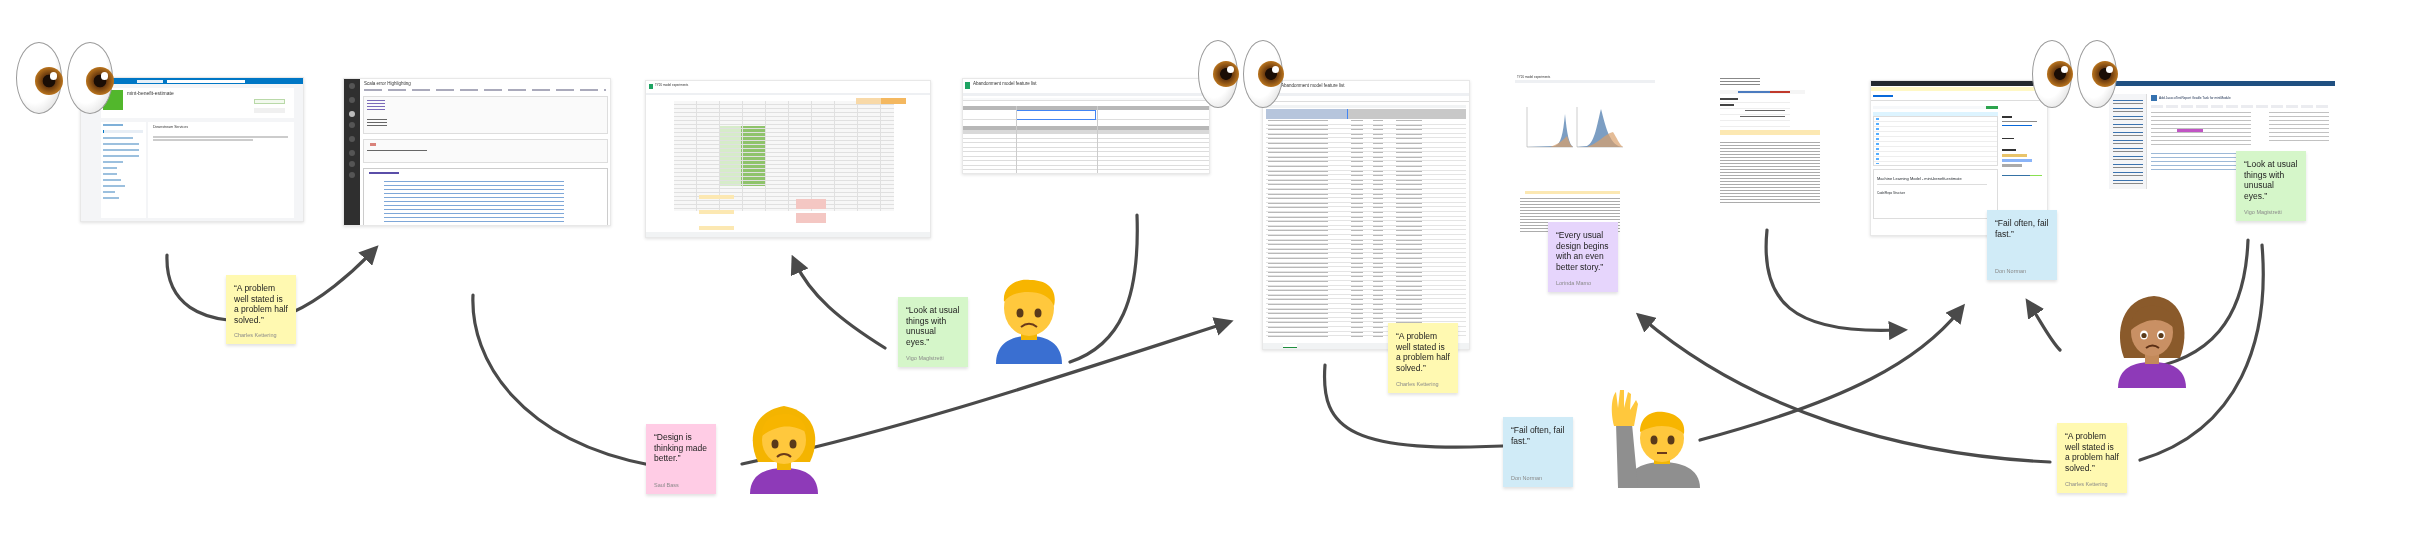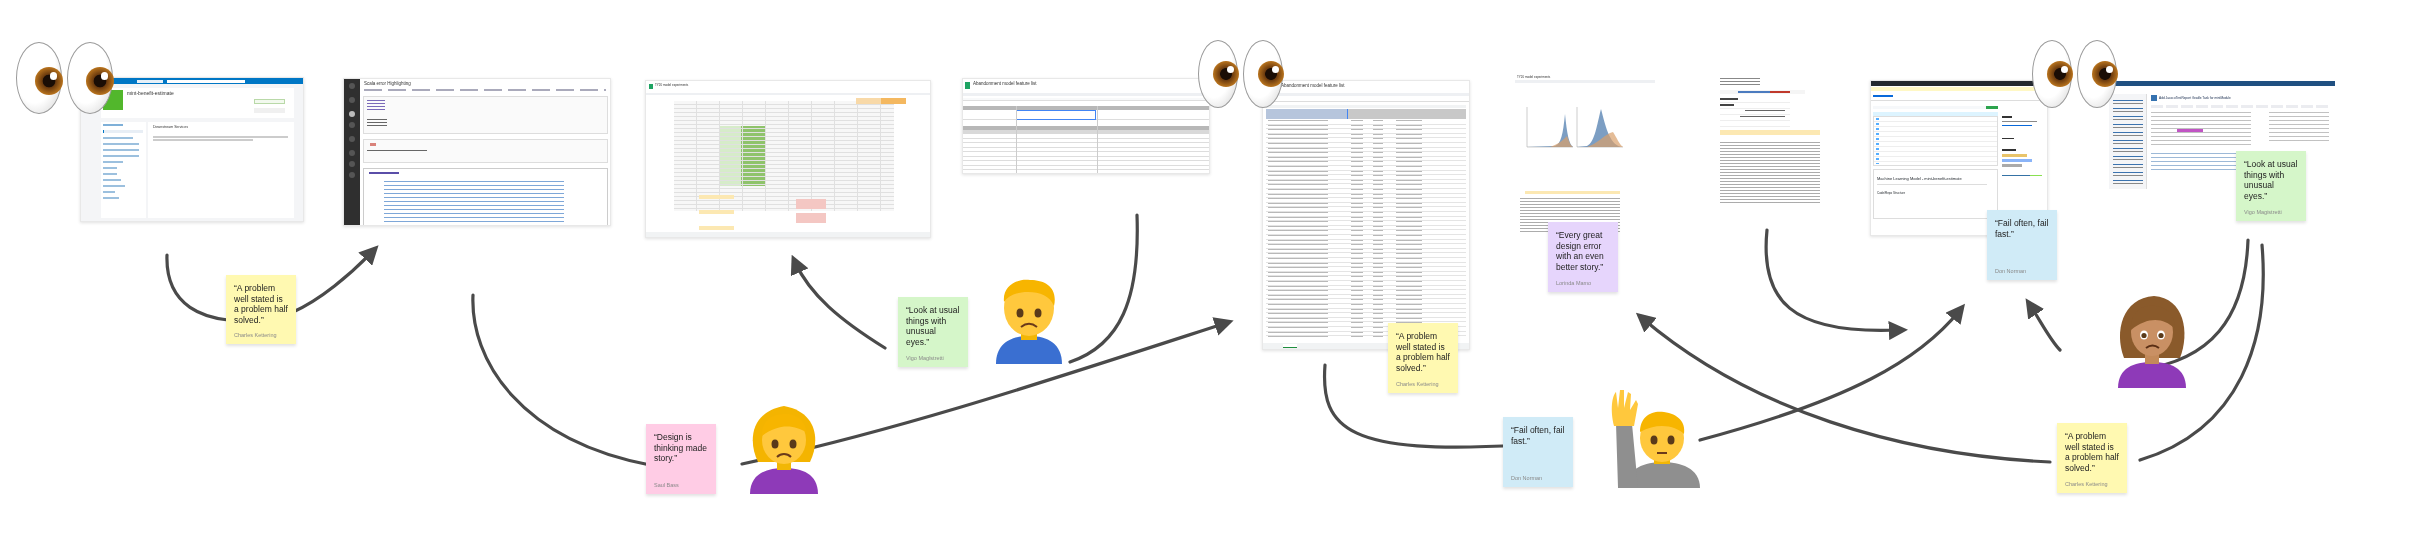--- a/index.html
+++ b/index.html
@@ -226,33 +226,33 @@
     <div style="position:absolute;left:68px;top:50px;width:26px;height:3px;background:#c155c4;"></div>
     <div style="position:absolute;left:160px;top:33px;width:60px;height:30px;background:repeating-linear-gradient(180deg,#999 0 1px,transparent 1px 4px);opacity:0.6;"></div>
     <div style="position:absolute;left:42px;top:74px;width:100px;height:20px;background:repeating-linear-gradient(180deg,#3b73af 0 1px,transparent 1px 4px);opacity:0.5;"></div>
   </div>
 
   <div class="sticky" style="left:226px;top:275px;width:70px;height:69px;background:#fff9b1;">
     <div class="quote">“A problem well stated is a problem half solved.”</div>
     <div class="author">Charles Kettering</div>
   </div>
   <div class="sticky" style="left:646px;top:424px;width:70px;height:70px;background:#ffcce5;">
-    <div class="quote">“Design is thinking made story.”</div>
+    <div class="quote">“Design is thinking made better.”</div>
     <div class="author">Saul Bass</div>
   </div>
   <div class="sticky" style="left:898px;top:297px;width:70px;height:70px;background:#d5f6c9;">
     <div class="quote">“Look at usual things with unusual eyes.”</div>
     <div class="author">Vigo Maglstretti</div>
   </div>
   <div class="sticky" style="left:1388px;top:323px;width:70px;height:70px;background:#fff9b1;">
     <div class="quote">“A problem well stated is a problem half solved.”</div>
     <div class="author">Charles Kettering</div>
   </div>
   <div class="sticky" style="left:1548px;top:222px;width:70px;height:70px;background:#e6d5fc;">
-    <div class="quote">“Every great design error with an even better story.”</div>
+    <div class="quote">“Every usual design begins with an even better story.”</div>
     <div class="author">Lorinda Mamo</div>
   </div>
   <div class="sticky" style="left:1503px;top:417px;width:70px;height:70px;background:#d0ebf7;">
     <div class="quote">“Fail often, fail fast.”</div>
     <div class="author">Don Norman</div>
   </div>
   <div class="sticky" style="left:1987px;top:210px;width:70px;height:70px;background:#d0ebf7;">
     <div class="quote">“Fail often, fail fast.”</div>
     <div class="author">Don Norman</div>
   </div>

